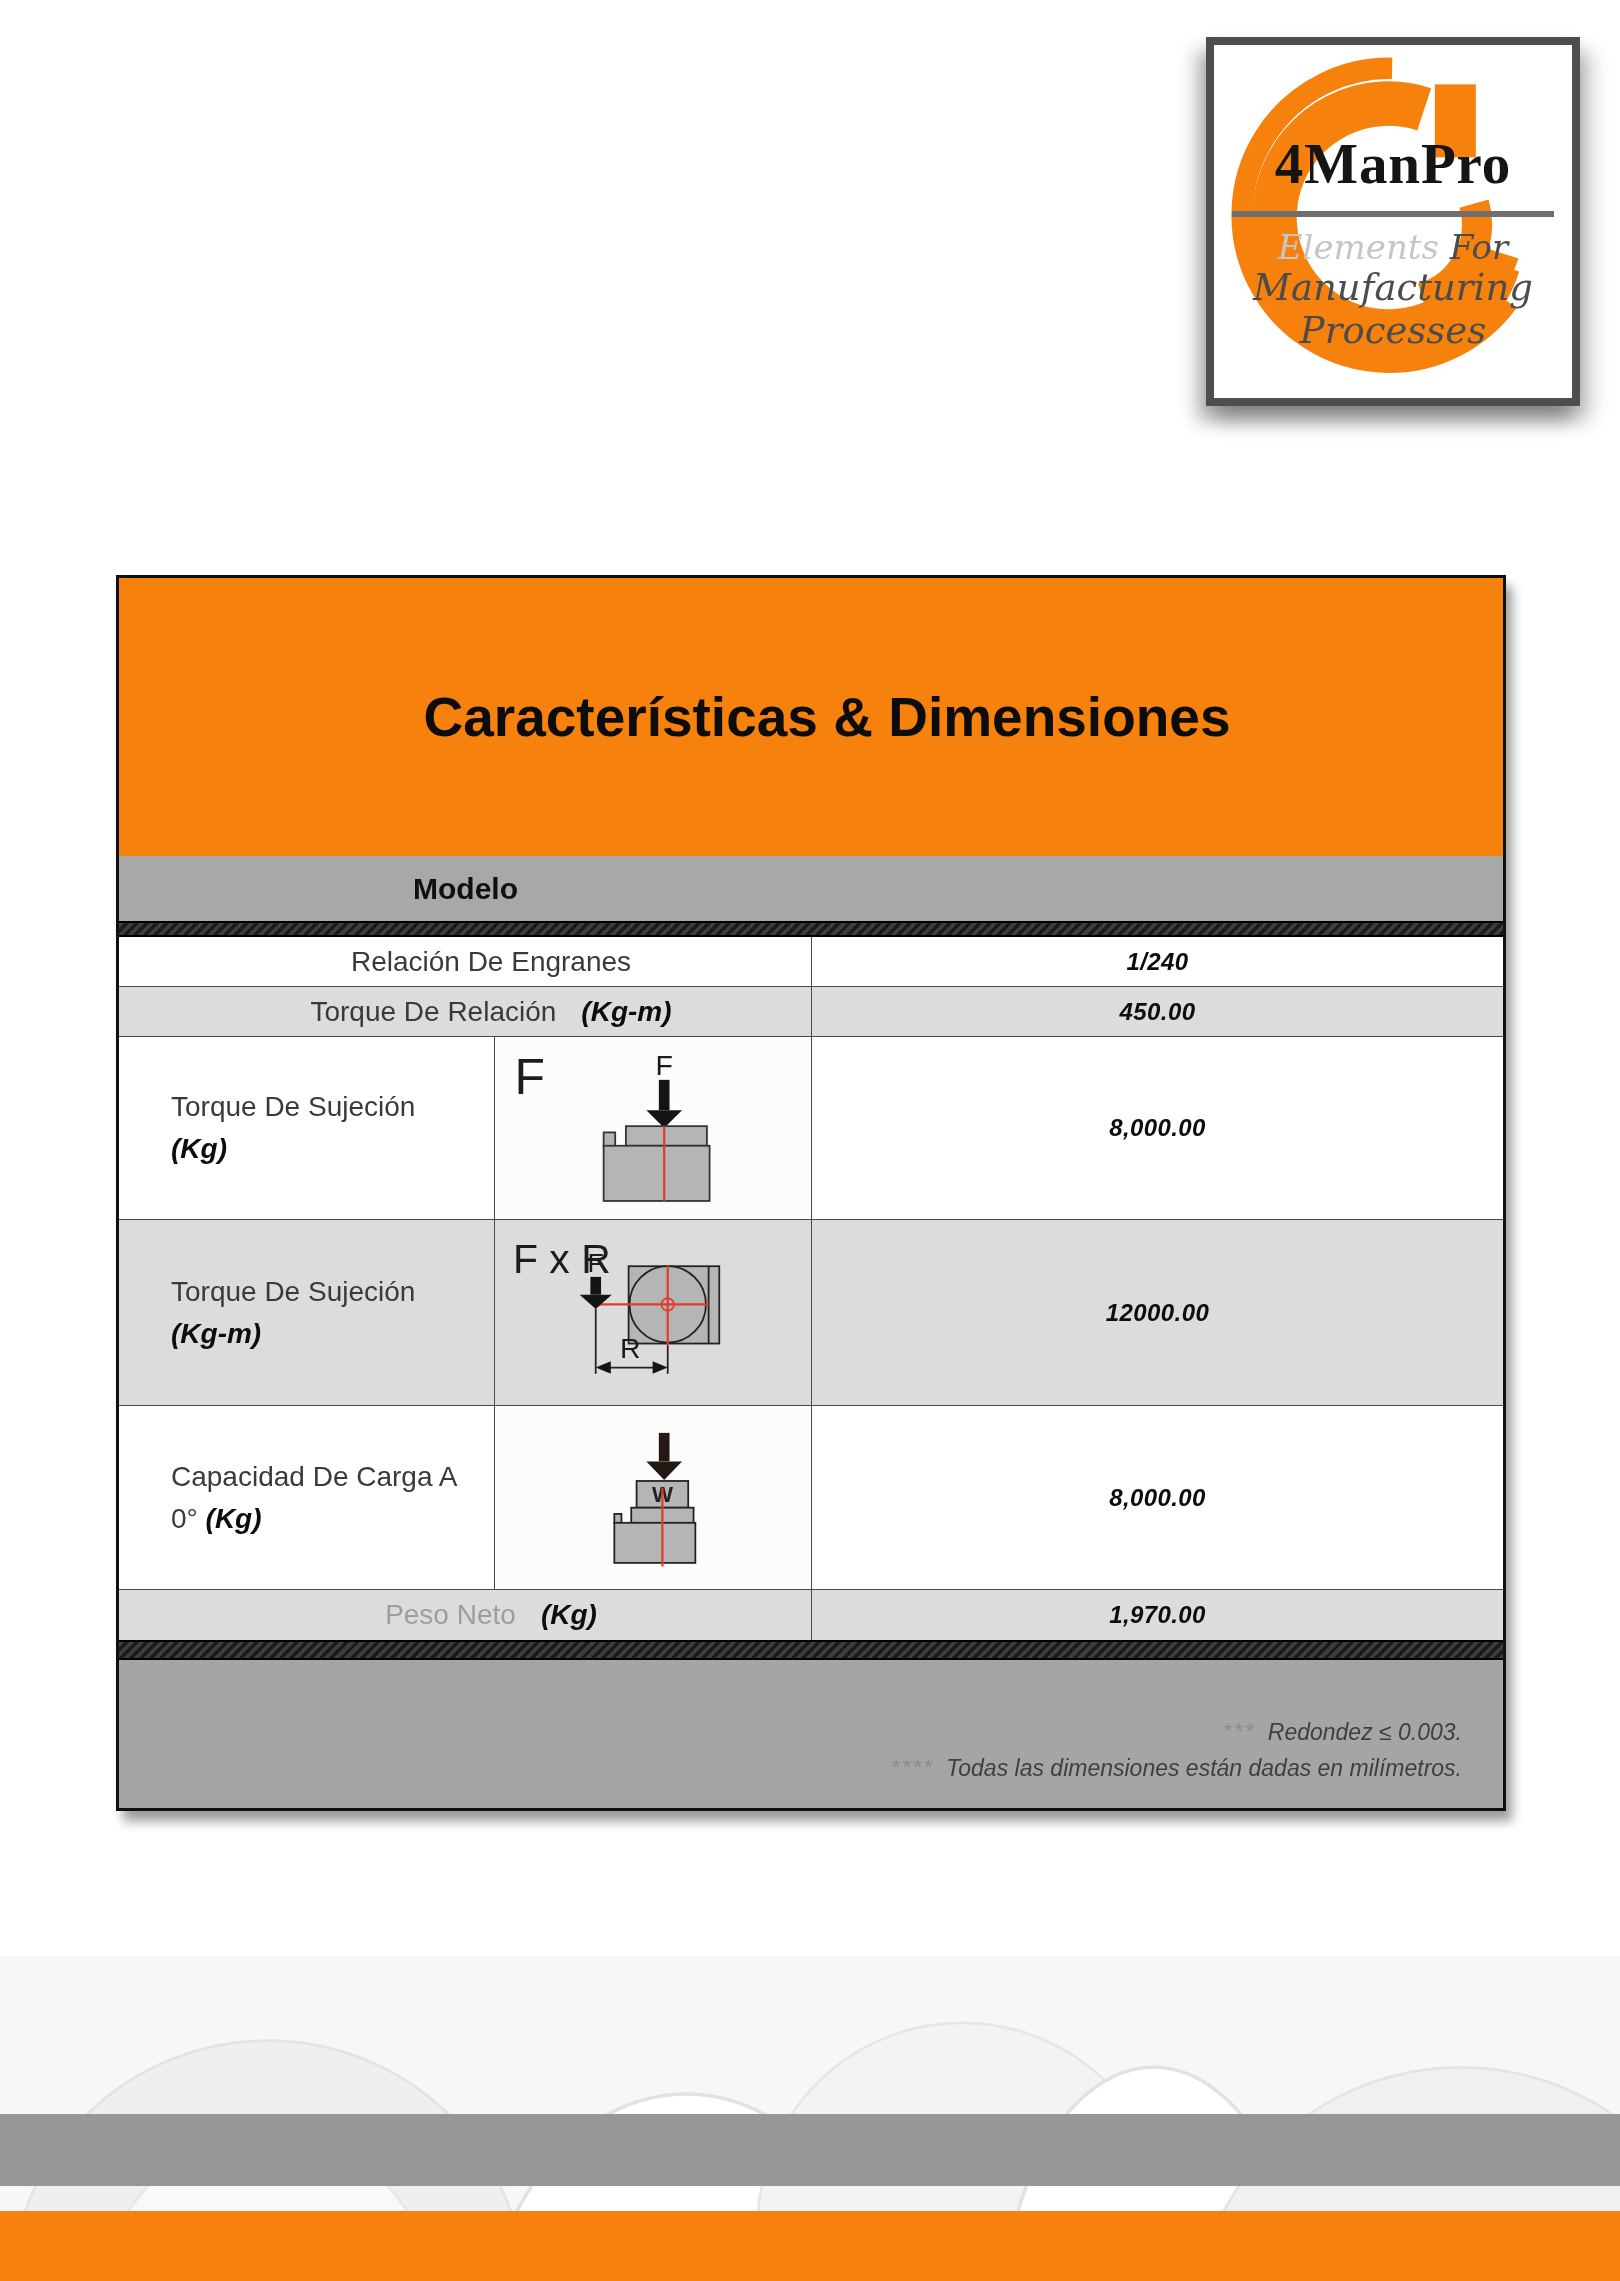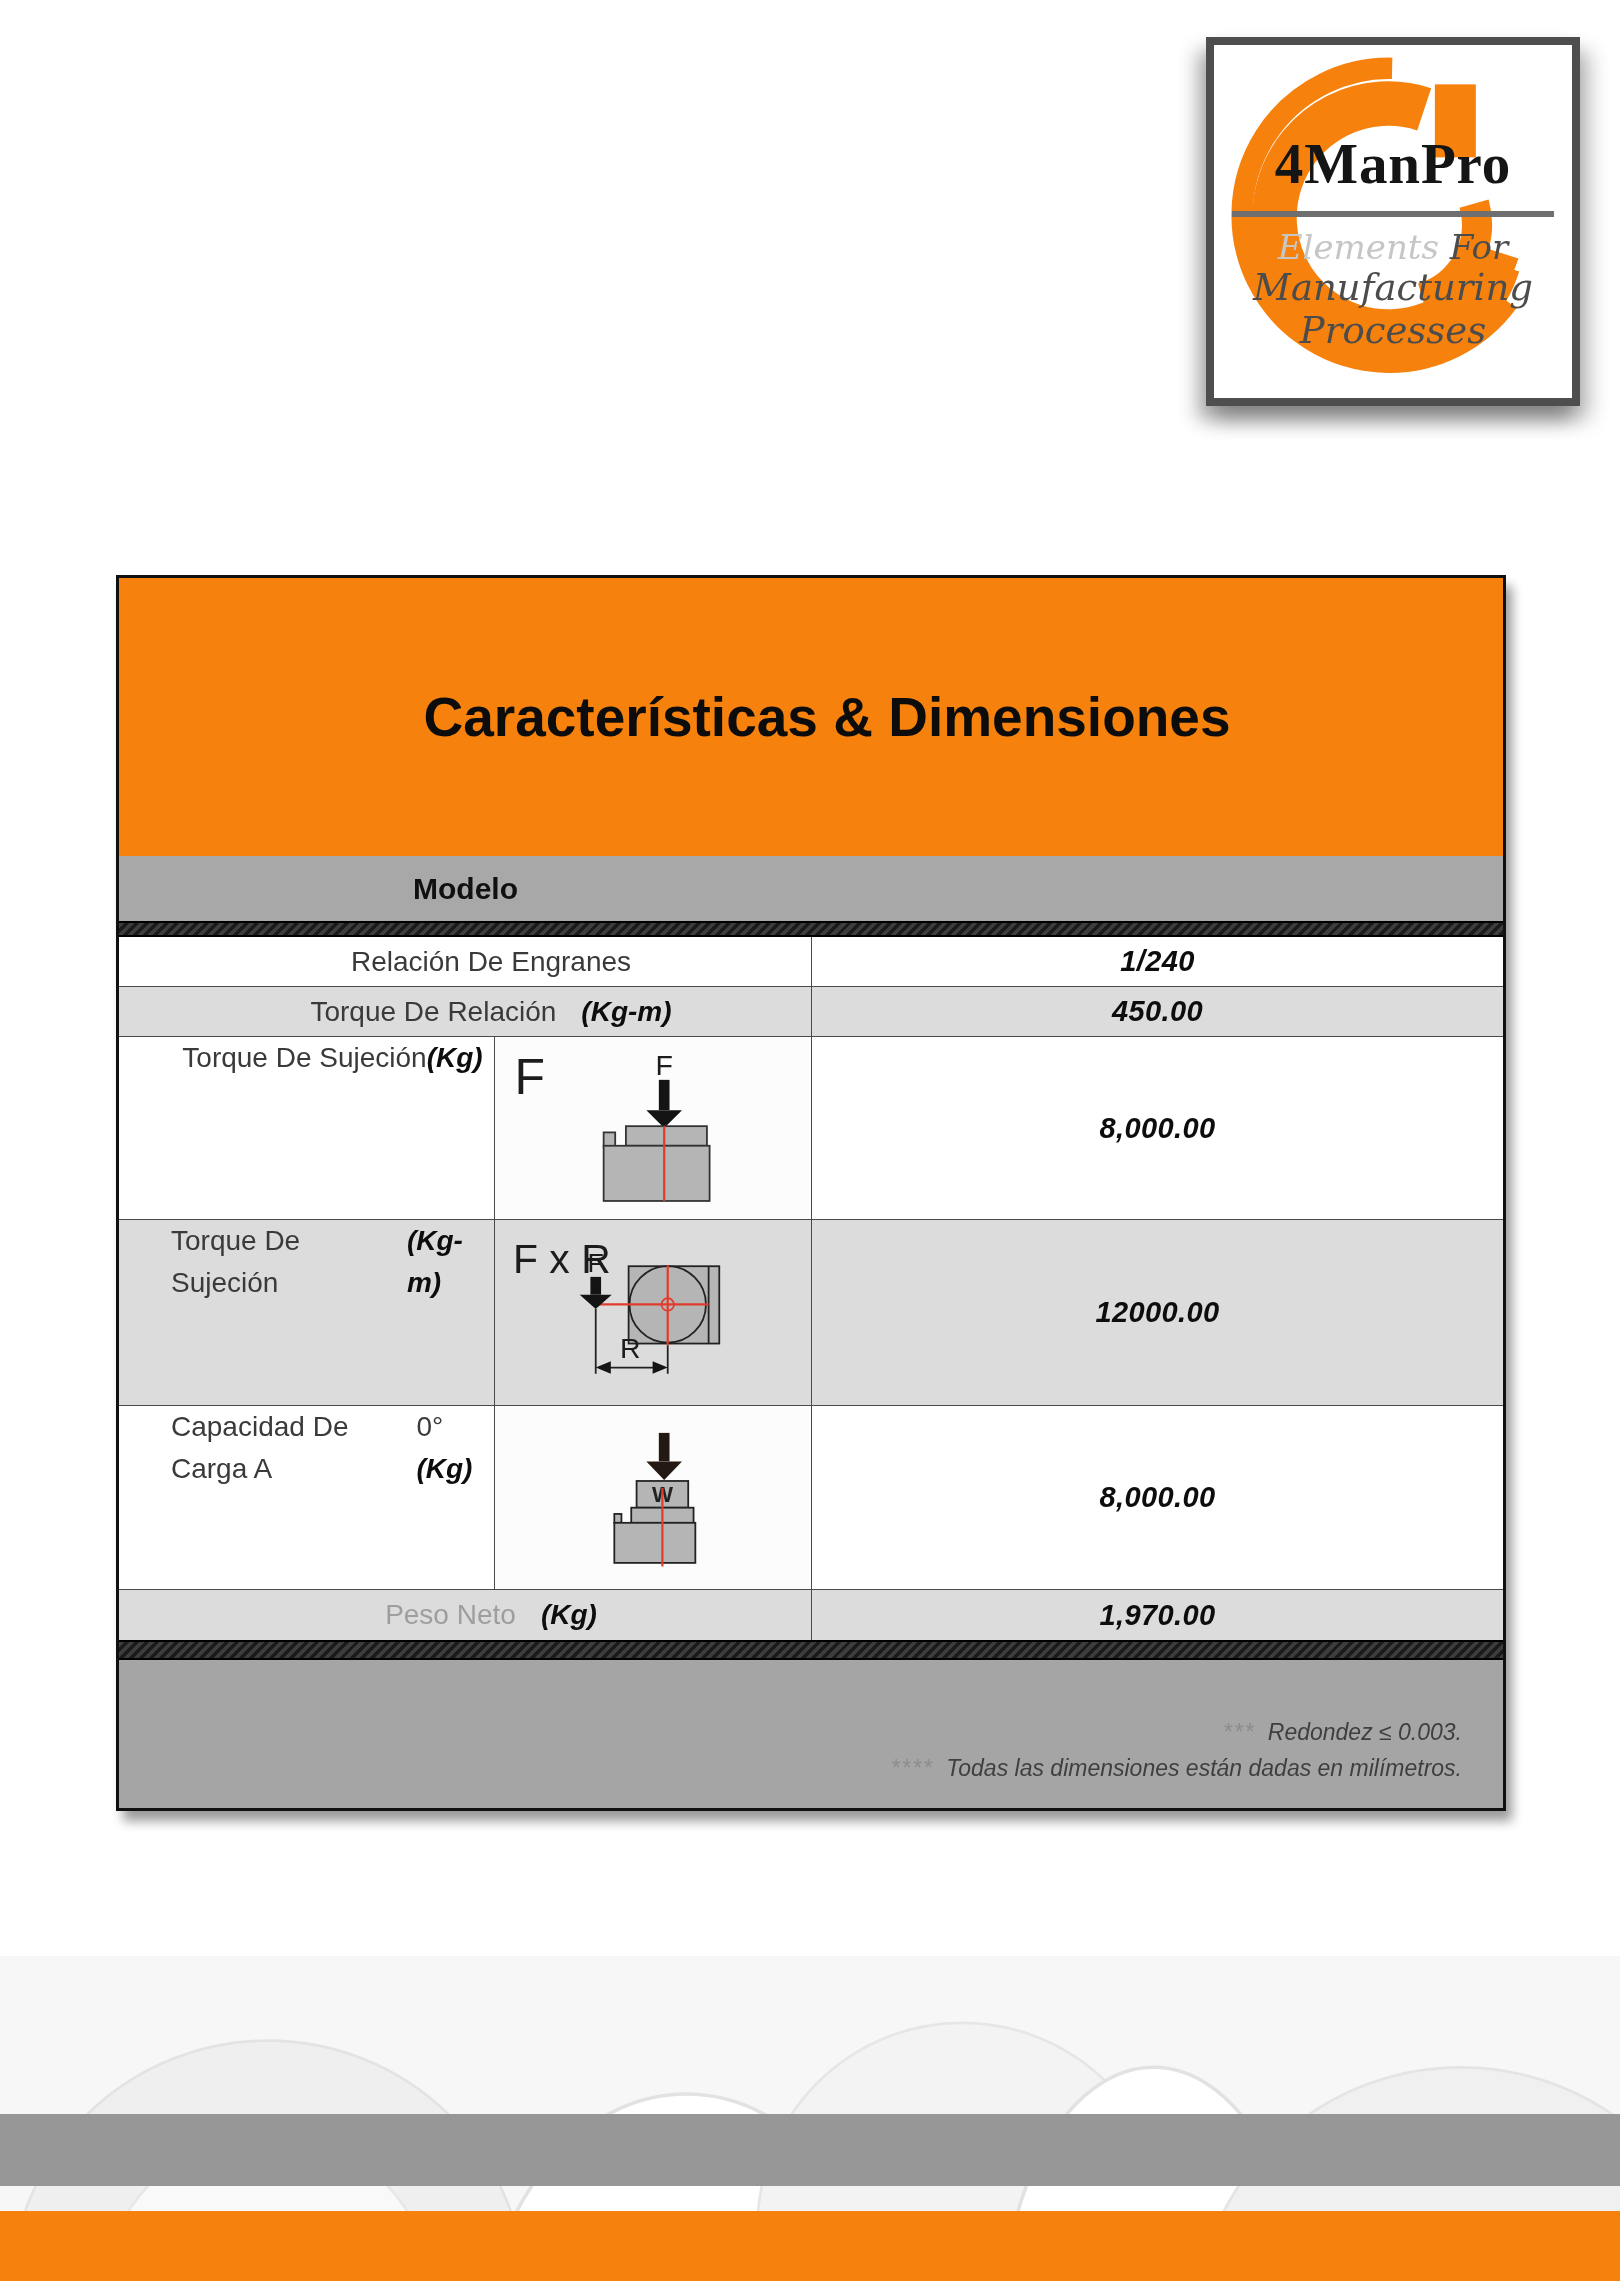--- a/index.html
+++ b/index.html
@@ -28,31 +28,31 @@
   .model-bar .mcell{display:flex;align-items:center;justify-content:center;
                     font-size:30px;font-weight:700;color:#101010;}
   .model-bar .m-left{width:693px;} .model-bar .m-right{flex:1;}
   .dark-sep{height:16px;background:repeating-linear-gradient(135deg,#3d3d3d 0 3.6px,#1b1b1b 3.6px 7.1px);
             border-top:2.7px solid #000;border-bottom:2.7px solid #000;box-sizing:border-box;}
   .dark-sep.s2{height:19.6px;}
 
   .t-row{display:flex;border-bottom:1.8px solid #4a4a4a;background:#fff;box-sizing:border-box;}
   .t-row.shaded{background:#dcdcdc;}
   .t-row.last{border-bottom:none;}
-  .cell-label{box-sizing:border-box;padding-left:52px;display:flex;flex-direction:row;justify-content:center;
+  .cell-label{box-sizing:border-box;padding-left:52px;display:flex;flex-direction:column;justify-content:center;
               border-right:1.8px solid #4a4a4a;font-size:28px;color:#3a3a3a;line-height:1.5;}
   .cell-label.w-narrow{width:376px;}
   .cell-label.w-wide{width:693px;flex-direction:row;align-items:center;}
   .unit{font-weight:700;font-style:italic;color:#0d0d0d;}
   .inline-unit{margin-left:25px;}
   .muted-label{color:#9e9e9e;}
   .cell-diagram{width:317px;box-sizing:border-box;border-right:1.8px solid #4a4a4a;position:relative;}
   .t-row:not(.shaded) .cell-diagram{background:#fcfcfc;}
   .cell-value{flex:1;display:flex;align-items:center;justify-content:center;
-              font-size:29px;font-weight:700;font-style:italic;color:#0d0d0d;letter-spacing:0.4px;}
+              font-size:24px;font-weight:700;font-style:italic;color:#0d0d0d;letter-spacing:0.4px;}
   .r-sm{height:50px;} .r-d1{height:183px;} .r-d2{height:186px;} .r-d3{height:184px;}
 
   .spec-footer{height:148px;background:#a5a5a5;display:flex;flex-direction:column;justify-content:flex-end;
                align-items:flex-end;padding:0 41px 21.4px 0;box-sizing:border-box;
                font-size:23px;font-style:italic;color:#3f3f3f;line-height:1.55;}
   .stars{color:#8d8d8d;letter-spacing:1.8px;margin-right:12.5px;font-style:italic;}
 
   
   .bottom-band{position:absolute;left:0;top:1916px;width:1621px;height:365px;overflow:hidden;background:#ffffff;}
   .band-pattern{position:absolute;left:0;top:40px;width:1621px;height:325px;background:#f7f7f7;}

